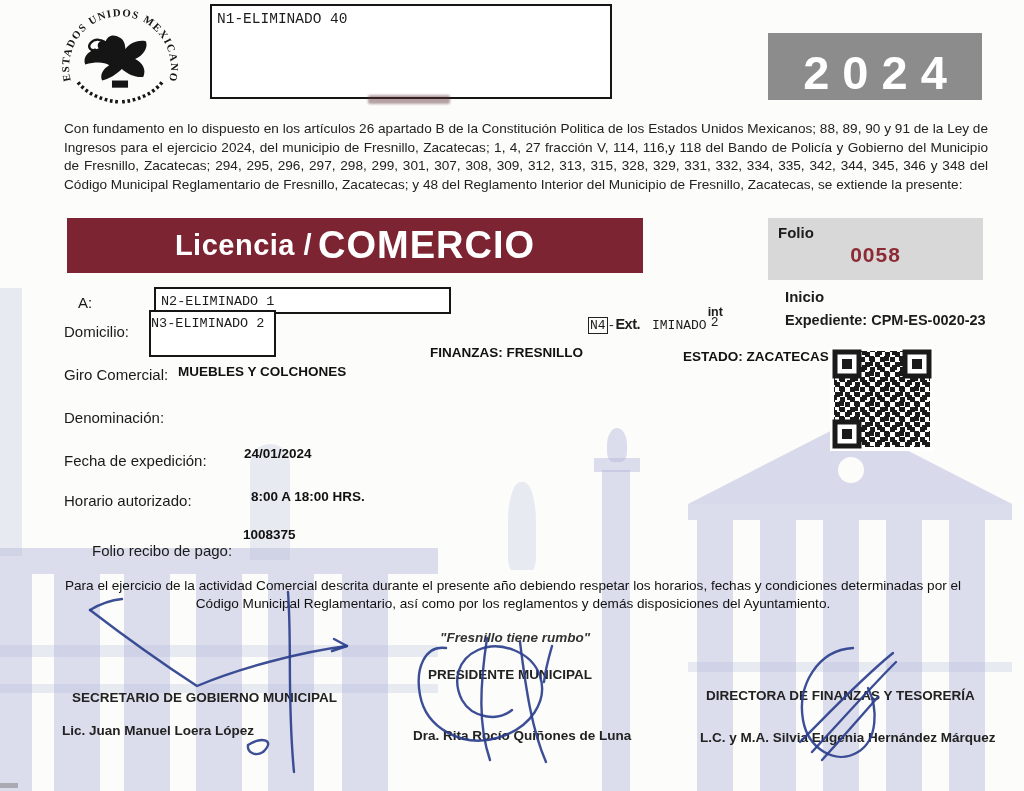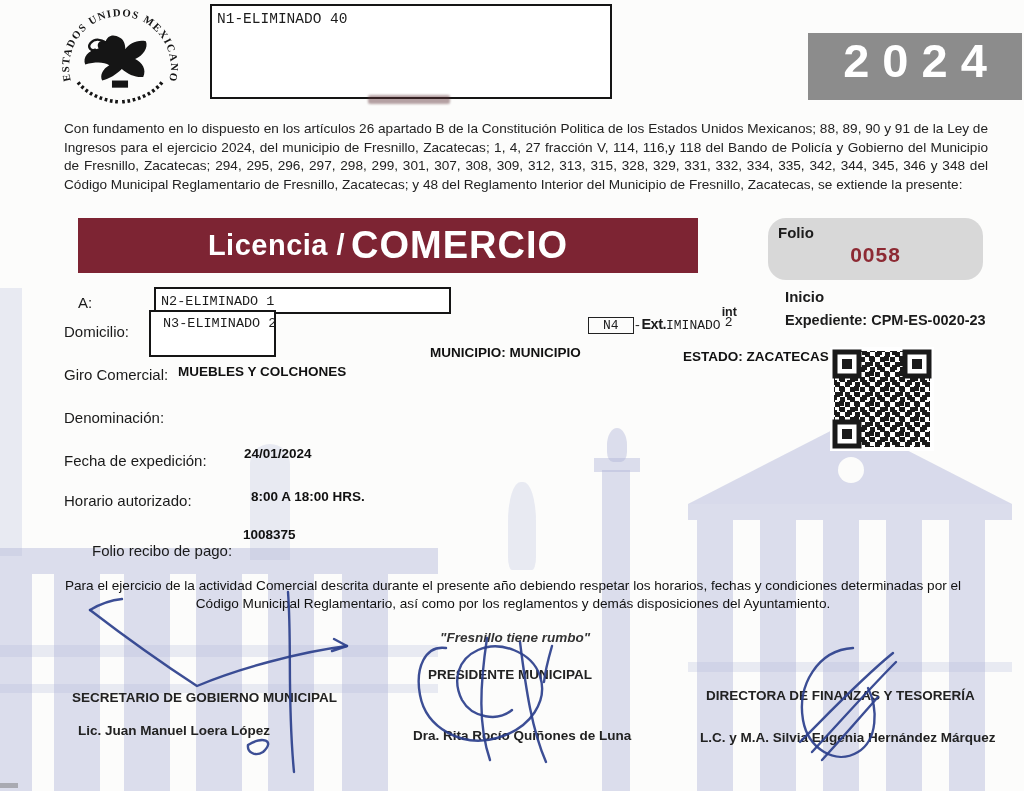--- a/index.html
+++ b/index.html
@@ -11,35 +11,35 @@
   .abs{position:absolute;}
   .mono{font-family:"Liberation Mono","DejaVu Sans Mono",monospace;}
   .bold{font-weight:bold;}
   
   .wm{position:absolute;background:rgba(173,178,214,.42);}
   .wm-light{background:rgba(181,186,219,.28);}
   
   .redbox{border:2px solid #151515;background:#fff;box-sizing:border-box;}
   
   .year-badge{background:#8c8c8c;color:#fff;font-weight:bold;font-size:47px;
-    display:flex;align-items:flex-start;justify-content:center;letter-spacing:13px;
-    padding-left:13px;box-sizing:border-box;margin-left:40px;}
+    display:flex;align-items:flex-end;justify-content:center;letter-spacing:13px;
+    padding-left:13px;box-sizing:border-box;}
   .legal{font-size:13.6px;line-height:18.5px;text-align:justify;color:#222;}
   .banner{background:#7d2433;color:#fff;display:flex;align-items:center;justify-content:center;}
   .banner .pre{font-size:29px;font-weight:bold;letter-spacing:.5px;}
   .banner .main{font-size:38px;font-weight:bold;letter-spacing:1px;margin-left:6px;}
   .foliobox{background:#d8d8d8;}
   .label{font-size:15px;color:#1a1a1a;}
   .value{font-size:13.5px;font-weight:bold;color:#111;}
   .notice{font-size:13.6px;line-height:18px;text-align:center;color:#111;}
   .sigtitle{font-size:13.5px;font-weight:bold;color:#222;}
   .signame{font-size:13.5px;font-weight:bold;color:#222;}
   .ink{stroke:#2b3f8c;fill:none;stroke-width:2.4;stroke-linecap:round;opacity:.92;}
   .smudge{background:rgba(96,52,56,.45);filter:blur(1px);border-radius:2px;}
-  .n4box{border:1.5px solid #222;padding:0 14px;font-size:13px;}
+  .n4box{border:1.5px solid #222;padding:0 1px;font-size:13px;}
   .stack{position:relative;display:inline-block;width:16px;height:16px;}
   .stack .int{position:absolute;top:-8px;left:1px;font-weight:bold;font-size:12.5px;}
   .stack .two{position:absolute;top:2px;left:4px;font-size:13px;}
 </style>
 </head>
 <body>
 
 <div class="page">
 
   <div class="abs" style="left:0;top:0;right:0;bottom:0;pointer-events:none;">
@@ -93,48 +93,48 @@
     <span class="mono" style="font-size:14.5px;">N1-ELIMINADO 40</span>
   </div>
   <div class="abs smudge" style="left:368px;top:95px;width:82px;height:9px;"></div>
 
   <div class="abs year-badge" style="left:768px;top:33px;width:214px;height:67px;">
     <span>2024</span>
   </div>
 
   <div class="abs legal" style="left:64px;top:120px;width:924px;">Con fundamento en lo dispuesto en los artículos 26 apartado B de la Constitución Politica de los Estados Unidos Mexicanos; 88, 89, 90 y 91 de la Ley de Ingresos para el ejercicio 2024, del municipio de Fresnillo, Zacatecas; 1, 4, 27 fracción V, 114, 116,y 118 del Bando de Policía y Gobierno del Municipio de Fresnillo, Zacatecas; 294, 295, 296, 297, 298, 299, 301, 307, 308, 309, 312, 313, 315, 328, 329, 331, 332, 334, 335, 342, 344, 345, 346 y 348 del Código Municipal Reglamentario de Fresnillo, Zacatecas; y 48 del Reglamento Interior del Municipio de Fresnillo, Zacatecas, se extiende la presente:</div>
 
-  <div class="abs banner" style="left:78px;top:218px;width:620px;height:55px;">
+  <div class="abs banner" style="left:67px;top:218px;width:576px;height:55px;">
     <span class="pre">Licencia /</span>
     <span class="main">COMERCIO</span>
   </div>
 
-  <div class="abs foliobox" style="left:768px;top:218px;width:215px;height:62px;border-radius:18px;">
+  <div class="abs foliobox" style="left:768px;top:218px;width:215px;height:62px;">
     <div class="bold" style="font-size:15px;padding:6px 0 0 10px;">Folio</div>
     <div style="text-align:center;font-size:21px;font-weight:bold;color:#8d2a33;letter-spacing:1px;margin-top:2px;">0058</div>
   </div>
 
   <div class="abs bold" style="left:785px;top:288px;font-size:15px;">Inicio</div>
   <div class="abs bold" style="left:785px;top:312px;font-size:14.5px;">Expediente: CPM-ES-0020-23</div>
 
   <div class="abs label" style="left:78px;top:294px;">A:</div>
   <div class="abs redbox" style="left:154px;top:287px;width:297px;height:27px;padding:2px 5px;">
     <span class="mono" style="font-size:13.5px;">N2-ELIMINADO 1</span>
   </div>
 
   <div class="abs label" style="left:64px;top:323px;">Domicilio:</div>
-  <div class="abs redbox" style="left:149px;top:310px;width:127px;height:47px;padding:1px 12px;overflow:visible;">
+  <div class="abs redbox" style="left:149px;top:310px;width:127px;height:47px;padding:1px 0;overflow:visible;">
     <span class="mono" style="font-size:13.5px;white-space:nowrap;">N3-ELIMINADO 2</span>
   </div>
 
   <div class="abs" style="left:588px;top:313px;white-space:nowrap;">
-    <span class="mono n4box">N4</span><span class="mono" style="font-size:13px;">-</span><span class="bold" style="font-size:14.5px;letter-spacing:-.5px;">Ext.</span><span class="mono" style="font-size:13px;">IMINADO</span><span class="stack"><span class="int">int</span><span class="two mono">2</span></span>
-  </div>
-
-  <div class="abs value" style="left:430px;top:345px;">MUNICIPIO: MUNICIPIO</div>
+    <span class="mono n4box">N4</span><span class="mono" style="font-size:13px;">-</span><span class="bold" style="font-size:14.5px;letter-spacing:-.5px;">Ext.</span><span class="mono" style="font-size:13px;margin-left:12px;">IMINADO</span><span class="stack"><span class="int">int</span><span class="two mono">2</span></span>
+  </div>
+
+  <div class="abs value" style="left:430px;top:345px;">FINANZAS: FRESNILLO</div>
   <div class="abs value" style="left:659px;top:349px;margin-left:24px;">ESTADO: ZACATECAS</div>
 
   <div class="abs label" style="left:64px;top:366px;">Giro Comercial:</div>
   <div class="abs value" style="left:178px;top:364px;">MUEBLES Y COLCHONES</div>
 
   <svg class="abs" style="left:830px;top:347px;" width="104" height="104" viewBox="0 0 104 104">
     <defs>
       <pattern id="qrA" width="20" height="20" patternUnits="userSpaceOnUse">
         <rect x="0" y="0" width="5" height="5" fill="#1a1a1a"></rect>
           <rect x="10" y="0" width="5" height="5" fill="#1a1a1a"></rect>
@@ -178,21 +178,21 @@
   <div class="abs label" style="left:64px;top:542px;margin-left:28px;">Folio recibo de pago:</div>
   <div class="abs value" style="left:243px;top:527px;">1008375</div>
 
   <div class="abs notice" style="left:48px;top:577px;width:930px;">Para el ejercicio de la actividad Comercial descrita durante el presente año debiendo respetar los horarios, fechas y condiciones determinadas por el Código Municipal Reglamentario, así como por los reglamentos y demás disposiciones del Ayuntamiento.</div>
 
   <div class="abs" style="left:440px;top:630px;font-size:13.5px;font-style:italic;font-weight:bold;color:#333;">"Fresnillo tiene rumbo"</div>
   <div class="abs sigtitle" style="left:428px;top:667px;">PRESIDENTE MUNICIPAL</div>
   <div class="abs signame" style="left:413px;top:728px;">Dra. Rita Rocío Quiñones de Luna</div>
 
   <div class="abs sigtitle" style="left:40px;top:690px;margin-left:32px;">SECRETARIO DE GOBIERNO MUNICIPAL</div>
-  <div class="abs signame" style="left:78px;top:723px;">Lic. Juan Manuel Loera López</div>
+  <div class="abs signame" style="left:62px;top:723px;">Lic. Juan Manuel Loera López</div>
 
   <div class="abs sigtitle" style="left:706px;top:688px;">DIRECTORA DE FINANZAS Y TESORERÍA</div>
   <div class="abs signame" style="left:700px;top:730px;">L.C. y M.A. Silvia Eugenia Hernández Márquez</div>
 
   <svg class="abs" style="left:0;top:0;pointer-events:none;" width="1024" height="791">
 
     <g>
       <path class="ink" d="M347,646 C300,652 240,668 197,686 C160,662 120,633 90,610"></path>
       <path class="ink" d="M90,610 C100,604 112,600 122,599"></path>
       <path class="ink" d="M347,646 l-13,-7 M347,646 l-15,5"></path>

